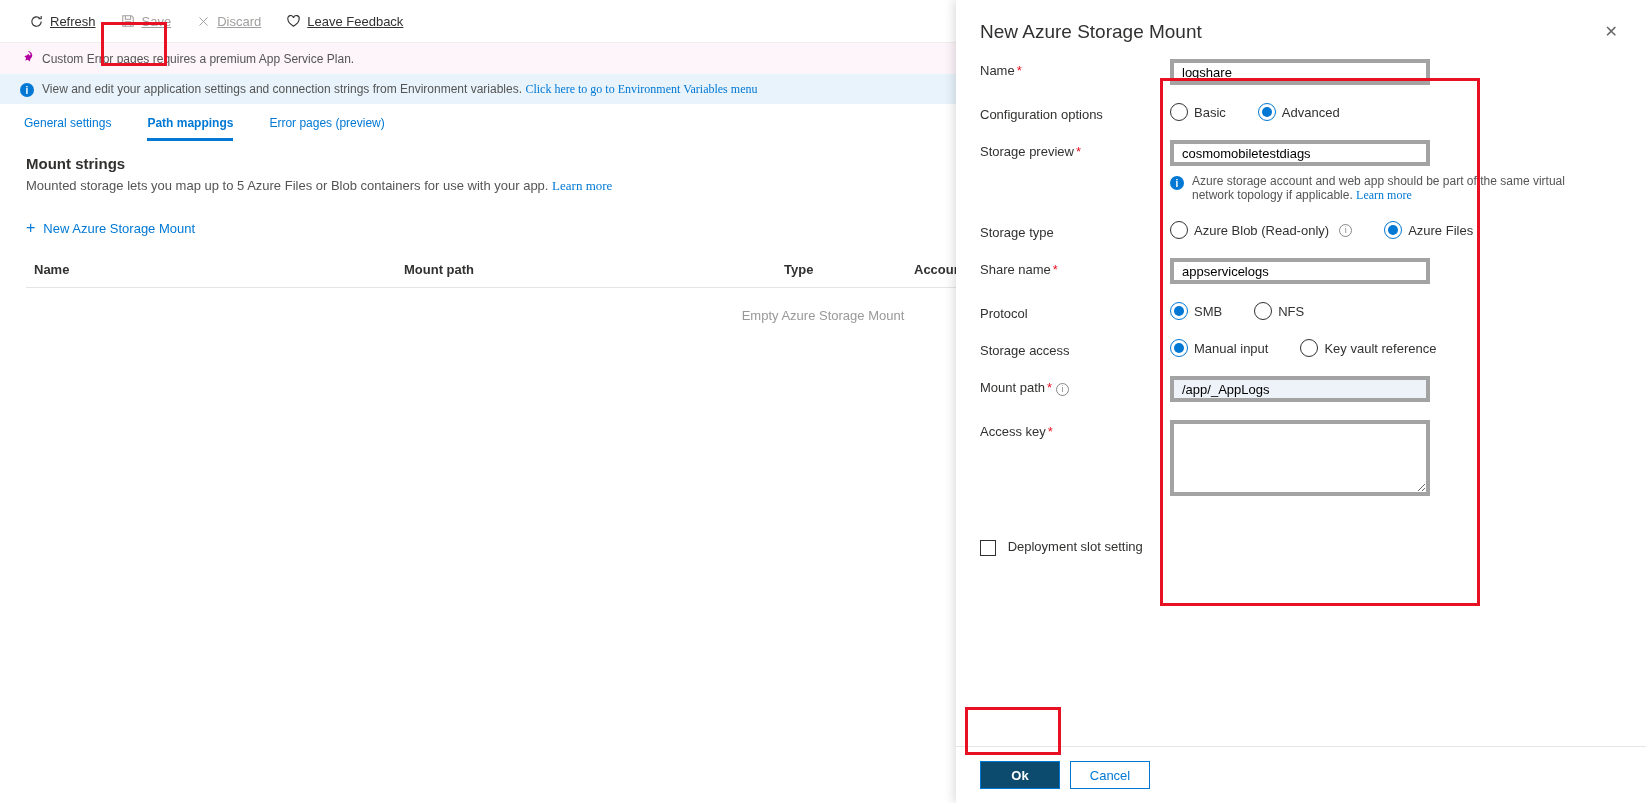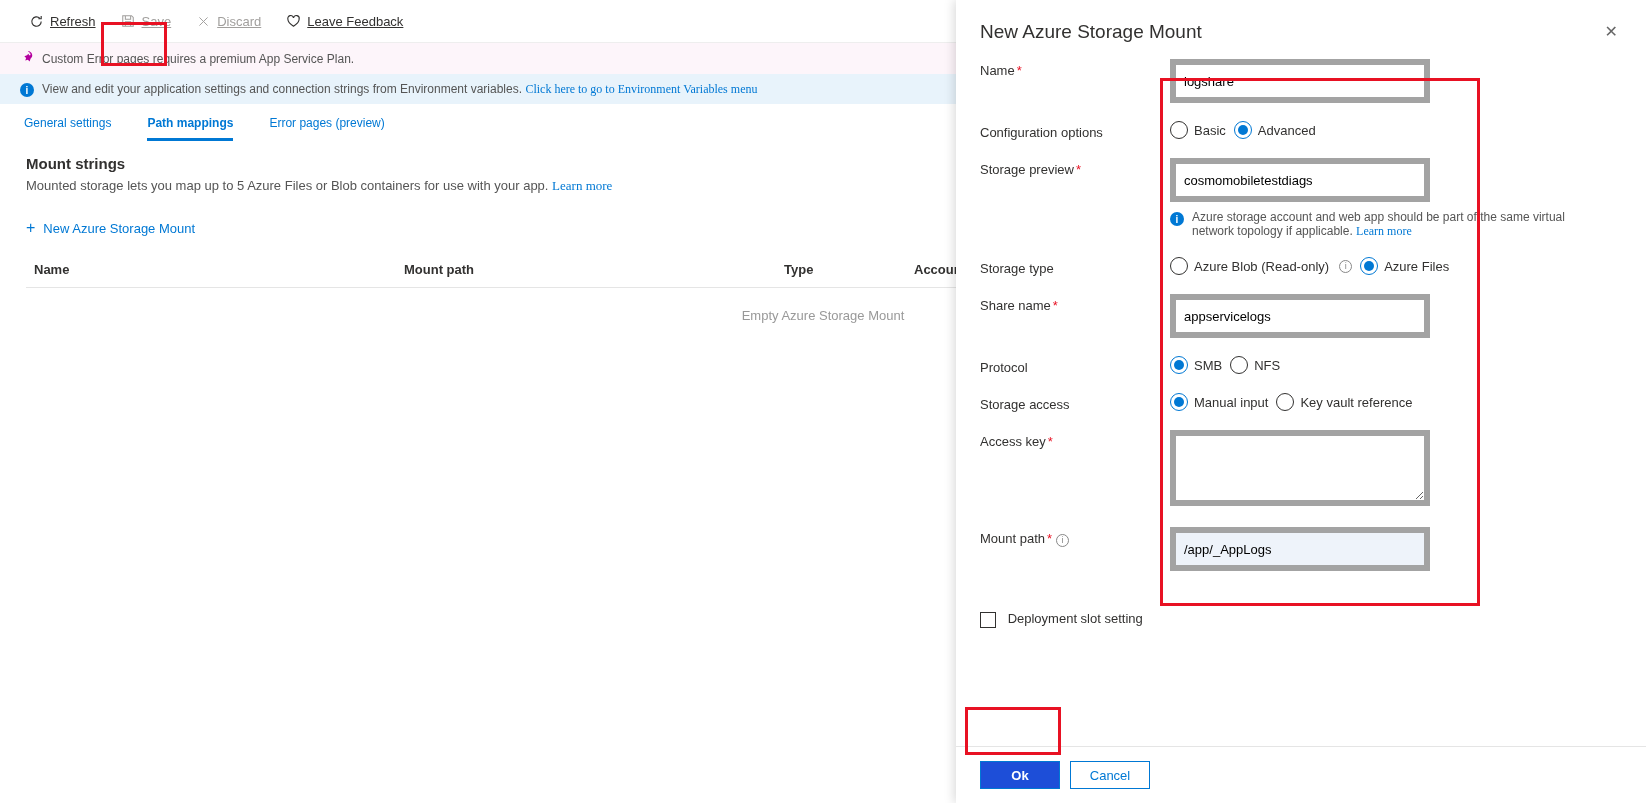--- a/index.html
+++ b/index.html
@@ -83,44 +83,44 @@
   }
   .panel-header { padding: 18px 24px 8px 24px; display:flex; align-items:center;}
   .panel-title { font-size:19px; font-weight:500; flex:1;}
   .close-x { font-size:16px; color:#666; cursor:pointer; padding:4px;}
   .panel-body { padding: 6px 24px; flex:1; overflow:auto;}
   .form-row { display:flex; align-items:flex-start; margin-bottom:18px;}
   .form-label { width:190px; font-size:13px; color:#323130; padding-top:4px; font-weight:400;}
   .req { color:#e81123; margin-left:2px;}
   .form-field { flex:1; }
   .txt {
-    width: 260px; height:26px; border:6px solid #a3a3a3; padding:16px 8px; font-size:13px; font-family:inherit;
+    width: 260px; height:26px; border:4px solid #a3a3a3; padding:8px 8px; font-size:13px; font-family:inherit;
   }
   textarea.txt { height: 76px; resize: both; }
-  .radio-row { display:flex; gap:8px; align-items:center; flex-wrap:wrap;}
+  .radio-row { display:flex; gap:32px; align-items:center; flex-wrap:wrap;}
   .radio { display:inline-flex; align-items:center; gap:6px; font-size:13px;}
   .rcircle {
     width:18px;height:18px;border:1px solid #323130;border-radius:50%;
     display:inline-flex;align-items:center;justify-content:center;
   }
   .rcircle.sel { border-color:#0078d4;}
   .rcircle.sel::after{content:"";width:10px;height:10px;border-radius:50%;background:#0078d4;}
   .info-msg { display:flex; gap:8px; font-size:12px; color:#555; margin-top:8px; max-width:430px;}
   .info-ic {
     width:14px;height:14px;border-radius:50%;background:#0078d4;color:#fff;
     font-size:10px;display:inline-flex;align-items:center;justify-content:center;font-weight:bold;
     flex-shrink:0; margin-top:2px;
   }
   .helpic{width:13px;height:13px;border:1px solid #888;border-radius:50%;display:inline-flex;align-items:center;justify-content:center;font-size:9px;color:#888;margin-left:4px;}
   .chk{width:16px;height:16px;border:1px solid #323130;display:inline-block;margin-right:8px;vertical-align:middle;}
   .panel-footer{
     border-top:1px solid #e5e5e5; padding:14px 24px; display:flex; gap:10px;
   }
   .btn{min-width:80px;height:28px;font-size:13px;border:1px solid #0078d4;cursor:pointer;display:inline-flex;align-items:center;justify-content:center;}
-  .btn.primary{background:#1d4ed8;color:#fff;font-weight:600;}
+  .btn.primary{background:#0c4a6e;color:#fff;font-weight:600;}
   .btn.secondary{background:#fff;color:#0078d4;}
 </style>
 </head>
 <body>
 
 <div class="toolbar">
   <div class="tool-btn">
     <span class="tool-icon">
       <svg width="15" height="15" viewBox="0 0 16 16">
           <path fill="none" stroke="#323130" stroke-width="1.2" d="M13 8a5 5 0 1 1-1.5-3.5M13 2v3h-3"></path>
@@ -282,30 +282,30 @@
             <span>Manual input</span>
           </label>
         <label class="radio">
             <span class="rcircle"></span>
             <span>Key vault reference</span>
           </label>
       </div>
     </div>
 
     <div class="form-row">
+      <div class="form-label"><span>Mount path</span><span class="req">*</span><span class="helpic">i</span></div>
+      <div class="form-field">
+        <input class="txt" style="background: rgb(238, 243, 250);" value="/app/_AppLogs">
+      </div>
+    </div>
+
+    <div class="form-row">
       <div class="form-label"><span>Access key</span><span class="req">*</span></div>
       <div class="form-field">
         <textarea class="txt" value="" style=""></textarea>
-      </div>
-    </div>
-
-    <div class="form-row">
-      <div class="form-label"><span>Mount path</span><span class="req">*</span><span class="helpic">i</span></div>
-      <div class="form-field">
-        <input class="txt" style="background: rgb(238, 243, 250);" value="/app/_AppLogs">
       </div>
     </div>
 
     <div class="form-row">
       <div class="form-label"></div>
     </div>
     <div style="margin-left:0;">
       <label>
         <span class="chk"></span>
         <span>Deployment slot setting</span>

